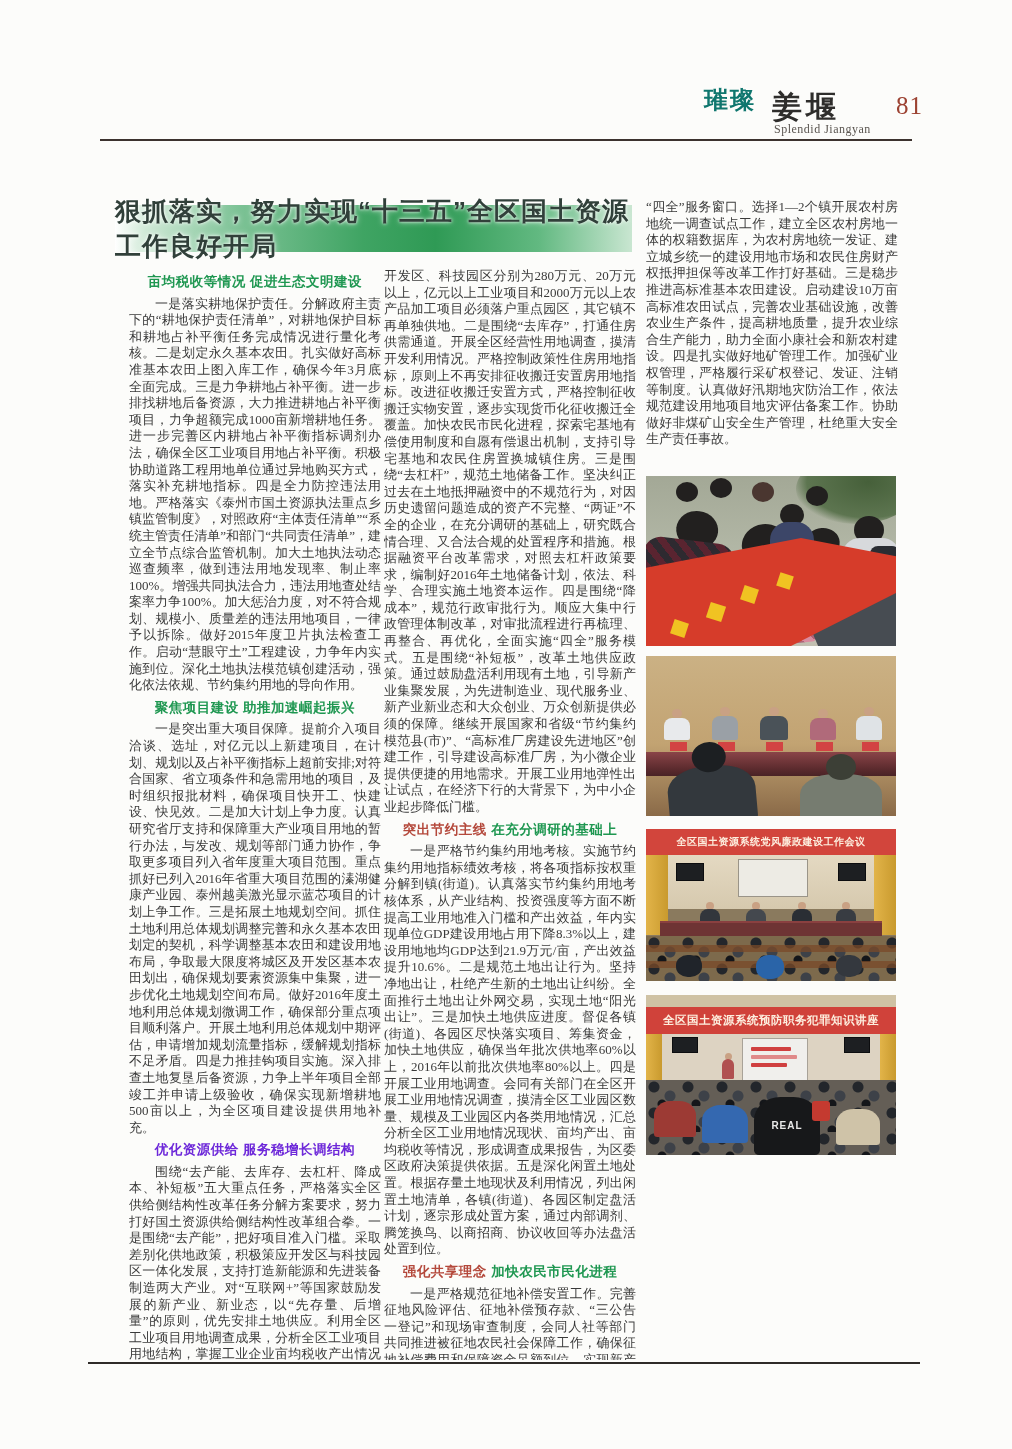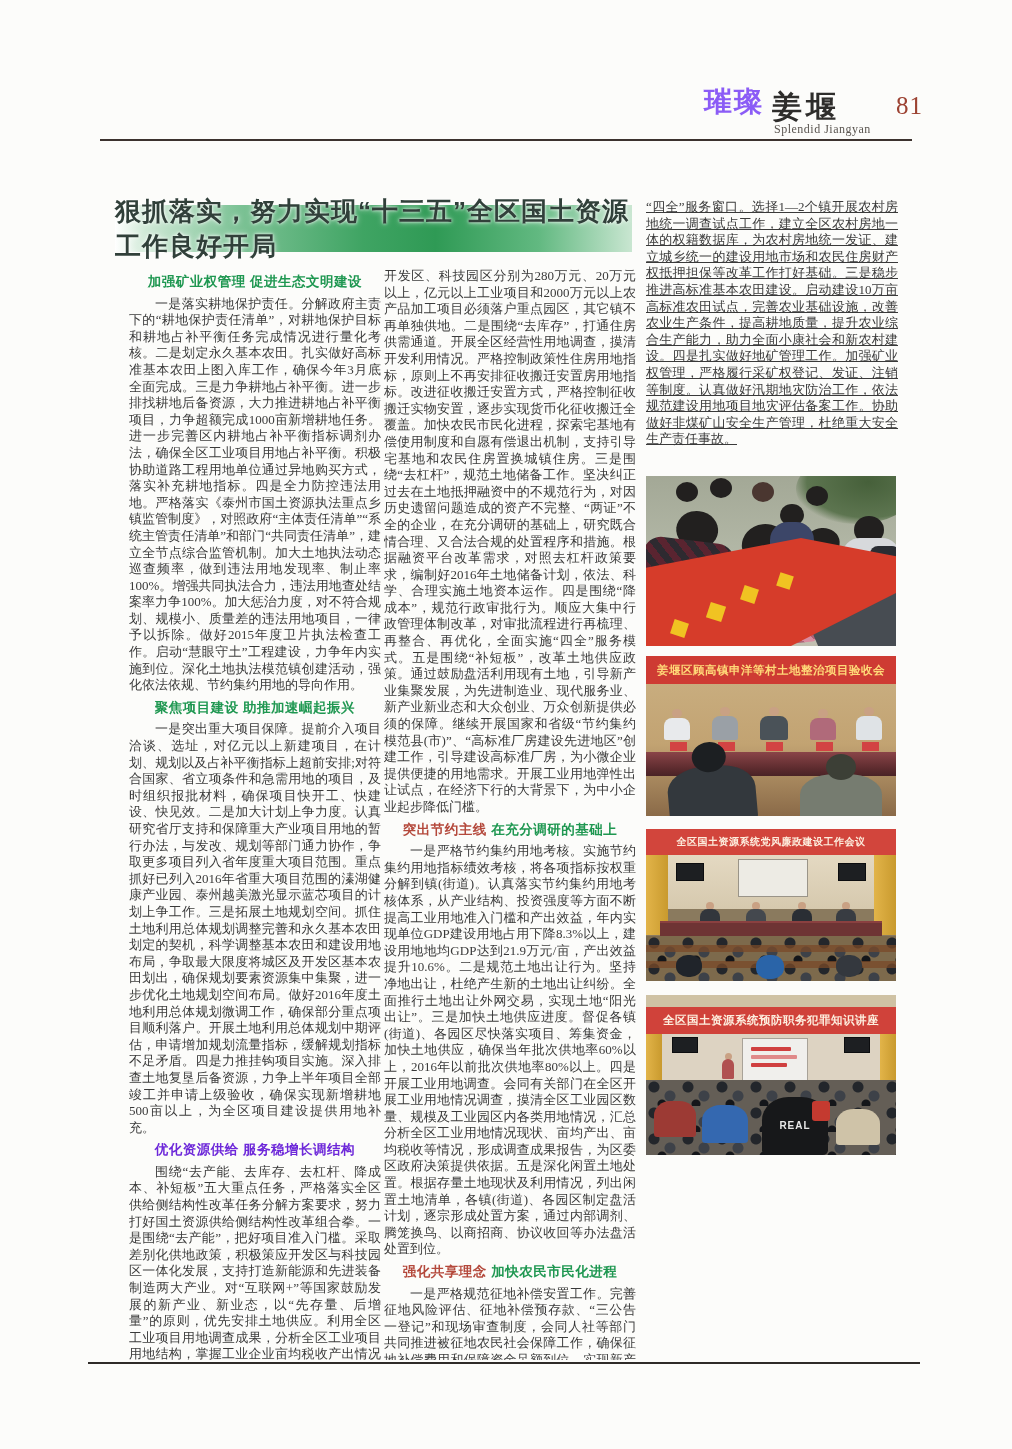--- a/index.html
+++ b/index.html
@@ -1,42 +1,42 @@
 <!DOCTYPE html>
 <html><head>
 <meta charset="utf-8">
 <style>
   html,body{margin:0;padding:0;background:#ffffff;}
   .page{position:relative;width:1012px;height:1449px;background:#fcfcfa;overflow:hidden;
         font-family:"Liberation Serif","DejaVu Serif",serif;color:#3a3a3a;}
 
   
-  .mast-red{position:absolute;left:704px;top:88px;font-size:28px;font-weight:900;
-            color:#8b5cf6;letter-spacing:2px;line-height:1;}
+  .mast-red{position:absolute;left:704px;top:88px;font-size:24px;font-weight:900;
+            color:#0f766e;letter-spacing:2px;line-height:1;}
   .mast-dark{position:absolute;left:772px;top:92px;font-size:30px;font-weight:700;
              color:#2e2d2b;letter-spacing:4px;line-height:1;}
   .mast-en{position:absolute;left:774px;top:122px;font-size:12px;color:#5a5550;letter-spacing:.5px;}
   .page-num{position:absolute;left:896px;top:92px;font-size:25px;color:#9c4232;letter-spacing:1px;}
   .head-rule{position:absolute;left:100px;top:139px;width:812px;height:2px;background:#3c322e;}
   .foot-rule{position:absolute;left:88px;top:1362px;width:832px;height:2px;background:#2e2b28;}
 
   
   .title-banner{position:absolute;left:115px;top:205px;width:517px;height:47px;
     background:linear-gradient(90deg,#ffffff 0%,#cfe9d6 6%,#7cc295 24%,#3fa463 48%,#2f9a55 62%,#62b981 82%,#c9e6d1 100%);
     display:flex;align-items:center;justify-content:center;}
   .title-banner span{font-family:"Liberation Sans","DejaVu Sans",sans-serif;font-weight:bold;
     font-size:26px;color:#31403a;letter-spacing:1px;
     text-shadow:0 0 3px rgba(255,255,255,.95),0 0 6px rgba(255,255,255,.7);}
 
   
   .col{position:absolute;width:252px;overflow:hidden;text-align:justify;
        font-size:13px;line-height:16.6px;}
   .col-1{left:129px;top:268px;height:1092px;}
   .col-2{left:384px;top:268px;height:1092px;}
-  .col-3{left:646px;top:199px;height:264px;text-decoration:underline;}
+  .col-3{left:646px;top:199px;height:264px;}
   .para{margin:0;text-indent:2em;}
   .para.noindent{text-indent:0;}
   .sec{margin:6px 0 5px;text-align:center;font-weight:bold;font-size:13.5px;letter-spacing:.5px;
        font-family:"Liberation Sans","DejaVu Sans",sans-serif;}
 
   
   .photo-stack{position:absolute;left:646px;top:476px;width:250px;}
   .photo{position:relative;width:250px;overflow:hidden;background:#999;}
   .photo .pbanner{position:absolute;left:0;right:0;display:flex;align-items:center;justify-content:center;
        font-family:"Liberation Sans","DejaVu Sans",sans-serif;font-weight:bold;white-space:nowrap;}
@@ -118,21 +118,21 @@
   <div class="mast-dark">姜堰</div>
   <div class="mast-en">Splendid Jiangyan</div>
   <div class="page-num">81</div>
   <div class="head-rule"></div>
 
   <div class="title-banner">
     <span>狠抓落实，努力实现“十三五”全区国土资源工作良好开局</span>
   </div>
 
   <div class="col col-1" id="col-0">
-      <div class="sec"><span style="color: rgb(31, 151, 81);">加强矿业权管理 促进生态文明建设</span></div>
+      <div class="sec"><span style="color: rgb(31, 151, 81);">亩均税收等情况 促进生态文明建设</span></div>
       <p class="para">一是落实耕地保护责任。分解政府主责下的“耕地保护责任清单”，对耕地保护目标和耕地占补平衡任务完成情况进行量化考核。二是划定永久基本农田。扎实做好高标准基本农田上图入库工作，确保今年3月底全面完成。三是力争耕地占补平衡。进一步排找耕地后备资源，大力推进耕地占补平衡项目，力争超额完成1000亩新增耕地任务。进一步完善区内耕地占补平衡指标调剂办法，确保全区工业项目用地占补平衡。积极协助道路工程用地单位通过异地购买方式，落实补充耕地指标。四是全力防控违法用地。严格落实《泰州市国土资源执法重点乡镇监管制度》，对照政府“主体责任清单”“系统主管责任清单”和部门“共同责任清单”，建立全节点综合监管机制。加大土地执法动态巡查频率，做到违法用地发现率、制止率100%。增强共同执法合力，违法用地查处结案率力争100%。加大惩治力度，对不符合规划、规模小、质量差的违法用地项目，一律予以拆除。做好2015年度卫片执法检查工作。启动“慧眼守土”工程建设，力争年内实施到位。深化土地执法模范镇创建活动，强化依法依规、节约集约用地的导向作用。</p>
       <div class="sec"><span style="color: rgb(31, 151, 81);">聚焦项目建设 助推加速崛起振兴</span></div>
       <p class="para">一是突出重大项目保障。提前介入项目洽谈、选址，对亿元以上新建项目，在计划、规划以及占补平衡指标上超前安排;对符合国家、省立项条件和急需用地的项目，及时组织报批材料，确保项目快开工、快建设、快见效。二是加大计划上争力度。认真研究省厅支持和保障重大产业项目用地的暂行办法，与发改、规划等部门通力协作，争取更多项目列入省年度重大项目范围。重点抓好已列入2016年省重大项目范围的溱湖健康产业园、泰州越美激光显示蓝芯项目的计划上争工作。三是拓展土地规划空间。抓住土地利用总体规划调整完善和永久基本农田划定的契机，科学调整基本农田和建设用地布局，争取最大限度将城区及开发区基本农田划出，确保规划要素资源集中集聚，进一步优化土地规划空间布局。做好2016年度土地利用总体规划微调工作，确保部分重点项目顺利落户。开展土地利用总体规划中期评估，申请增加规划流量指标，缓解规划指标不足矛盾。四是力推挂钩项目实施。深入排查土地复垦后备资源，力争上半年项目全部竣工并申请上级验收，确保实现新增耕地500亩以上，为全区项目建设提供用地补充。</p>
       <div class="sec"><span style="color: #6d28d9;">优化资源供给 服务稳增长调结构</span></div>
       <p class="para">围绕“去产能、去库存、去杠杆、降成本、补短板”五大重点任务，严格落实全区供给侧结构性改革任务分解方案要求，努力打好国土资源供给侧结构性改革组合拳。一是围绕“去产能”，把好项目准入门槛。采取差别化供地政策，积极策应开发区与科技园区一体化发展，支持打造新能源和先进装备制造两大产业。对“互联网+”等国家鼓励发展的新产业、新业态，以“先存量、后增量”的原则，优先安排土地供应。利用全区工业项目用地调查成果，分析全区工业项目用地结构，掌握工业企业亩均税收产出情况等数据，形成全区工业项目用地供给侧结构性改革方案，分析提供全区“僵尸企业”名单，制定盘活处置措施，为发展高端产业腾出资源和空间。严格执行投资强度和亩均纳税规定，不断降低单位GDP耗地。原则上各镇(含装备园区)投资强度、亩均税收分别为250万元、15万元以上，</p>
     </div>
   <div class="col col-2" id="col-1">
       <p class="para noindent">开发区、科技园区分别为280万元、20万元以上，亿元以上工业项目和2000万元以上农产品加工项目必须落户重点园区，其它镇不再单独供地。二是围绕“去库存”，打通住房供需通道。开展全区经营性用地调查，摸清开发利用情况。严格控制政策性住房用地指标，原则上不再安排征收搬迁安置房用地指标。改进征收搬迁安置方式，严格控制征收搬迁实物安置，逐步实现货币化征收搬迁全覆盖。加快农民市民化进程，探索宅基地有偿使用制度和自愿有偿退出机制，支持引导宅基地和农民住房置换城镇住房。三是围绕“去杠杆”，规范土地储备工作。坚决纠正过去在土地抵押融资中的不规范行为，对因历史遗留问题造成的资产不完整、“两证”不全的企业，在充分调研的基础上，研究既合情合理、又合法合规的处置程序和措施。根据融资平台改革需求，对照去杠杆政策要求，编制好2016年土地储备计划，依法、科学、合理实施土地资本运作。四是围绕“降成本”，规范行政审批行为。顺应大集中行政管理体制改革，对审批流程进行再梳理、再整合、再优化，全面实施“四全”服务模式。五是围绕“补短板”，改革土地供应政策。通过鼓励盘活利用现有土地，引导新产业集聚发展，为先进制造业、现代服务业、新产业新业态和大众创业、万众创新提供必须的保障。继续开展国家和省级“节约集约模范县(市)”、“高标准厂房建设先进地区”创建工作，引导建设高标准厂房，为小微企业提供便捷的用地需求。开展工业用地弹性出让试点，在经济下行的大背景下，为中小企业起步降低门槛。</p>
       <div class="sec"><span style="color: rgb(180, 73, 60);">突出节约主线 </span><span style="color: rgb(31, 151, 81);">在充分调研的基础上</span></div>
       <p class="para">一是严格节约集约用地考核。实施节约集约用地指标绩效考核，将各项指标按权重分解到镇(街道)。认真落实节约集约用地考核体系，从产业结构、投资强度等方面不断提高工业用地准入门槛和产出效益，年内实现单位GDP建设用地占用下降8.3%以上，建设用地地均GDP达到21.9万元/亩，产出效益提升10.6%。二是规范土地出让行为。坚持净地出让，杜绝产生新的土地出让纠纷。全面推行土地出让外网交易，实现土地“阳光出让”。三是加快土地供应进度。督促各镇(街道)、各园区尽快落实项目、筹集资金，加快土地供应，确保当年批次供地率60%以上，2016年以前批次供地率80%以上。四是开展工业用地调查。会同有关部门在全区开展工业用地情况调查，摸清全区工业园区数量、规模及工业园区内各类用地情况，汇总分析全区工业用地情况现状、亩均产出、亩均税收等情况，形成调查成果报告，为区委区政府决策提供依据。五是深化闲置土地处置。根据存量土地现状及利用情况，列出闲置土地清单，各镇(街道)、各园区制定盘活计划，逐宗形成处置方案，通过内部调剂、腾笼换鸟、以商招商、协议收回等办法盘活处置到位。</p>
@@ -182,21 +182,20 @@
         </div>
       <div class="undertable"></div>
       <div class="cloth"></div>
       <div class="glyph" style="left:62px;bottom:26px;width:16px;height:16px;"></div>
       <div class="glyph" style="left:96px;bottom:44px;width:15px;height:15px;"></div>
       <div class="glyph" style="left:132px;bottom:58px;width:14px;height:14px;"></div>
       <div class="glyph" style="left:26px;bottom:10px;width:15px;height:15px;"></div>
     </div>
 
     <div class="photo p2">
-      <div class="pbanner">姜堰区顾高镇申洋等村土地整治项目验收会</div>
       <div class="fig" style="left:18px;top:62px;width:26px;height:22px;">
           <div class="hd"></div>
           <div class="tor" style="background:#e8eaec;"></div>
         </div>
       <div class="fig" style="left:66px;top:60px;width:26px;height:24px;">
           <div class="hd"></div>
           <div class="tor" style="background:#9aa0a6;"></div>
         </div>
       <div class="fig" style="left:114px;top:60px;width:28px;height:24px;">
           <div class="hd"></div>
@@ -271,21 +270,21 @@
         <div class="bar" style="left:8px;top:16px;width:46px;background:#e08a8a;"></div>
         <div class="bar" style="left:8px;top:24px;width:36px;background:#d04040;"></div>
       </div>
       <div class="fig" style="left:76px;top:64px;width:12px;height:20px;">
           <div class="hd" style="width:7px;height:7px;top:-6px;margin-left:-3px;"></div>
           <div class="tor" style="background:#b05050;"></div>
         </div>
       <div class="heads aud"></div>
       <div class="bighd" style="left:8px;bottom:18px;width:42px;height:36px;background:#9c3a34;border-radius:40% 40% 8% 8%;"></div>
       <div class="bighd" style="left:56px;bottom:12px;width:46px;height:38px;background:#3468b0;border-radius:40% 40% 8% 8%;"></div>
-      <div class="jacket" style="left:108px;bottom:0;width:66px;height:58px;margin-left:8px;">
+      <div class="jacket" style="left:108px;bottom:0;width:66px;height:58px;">
         <span>REAL</span>
       </div>
       <div class="bighd" style="right:16px;bottom:10px;width:44px;height:36px;background:#cfc3a8;border-radius:40% 40% 8% 8%;"></div>
       <div class="bighd" style="right:66px;bottom:34px;width:18px;height:20px;background:#c43a30;border-radius:3px;"></div>
     </div>
   </div>
 
   <div class="foot-rule"></div>
 </div>
 

